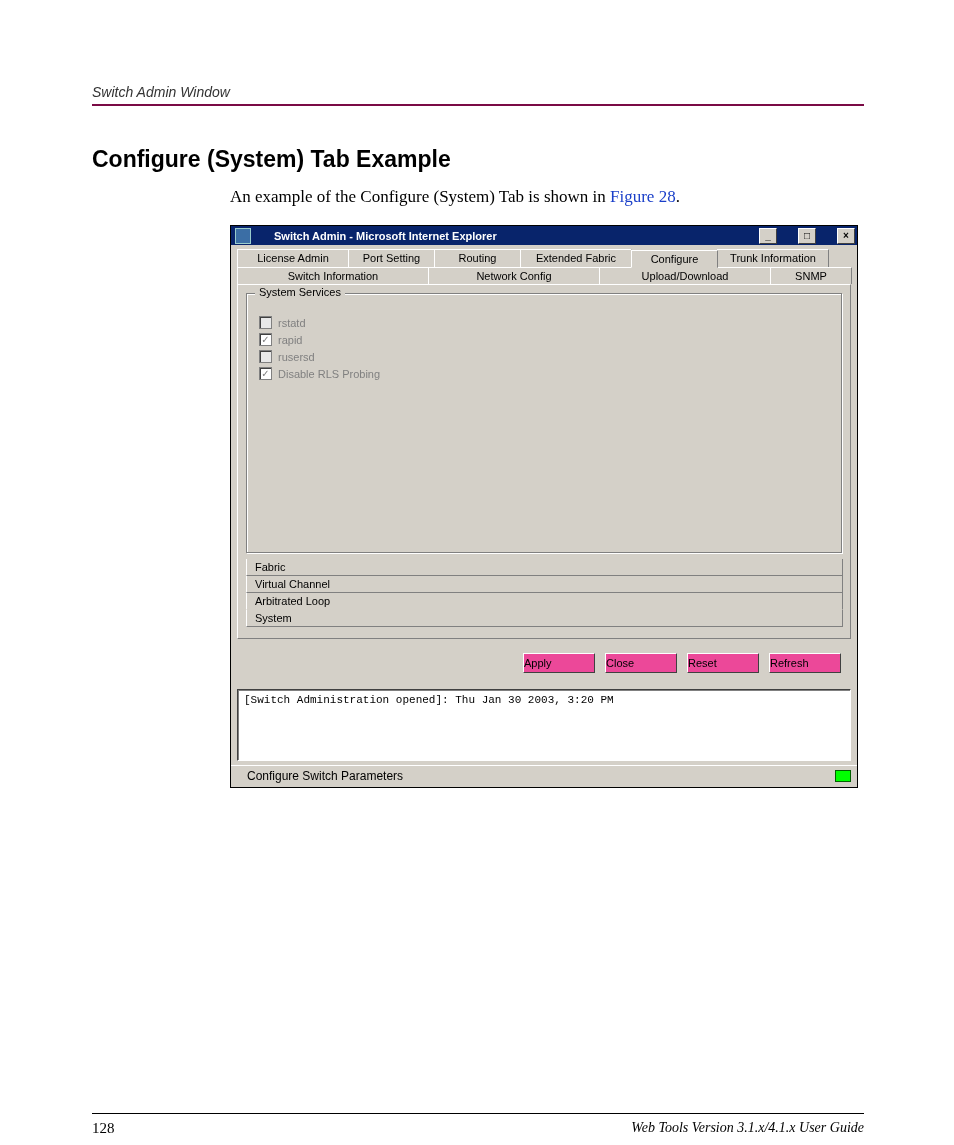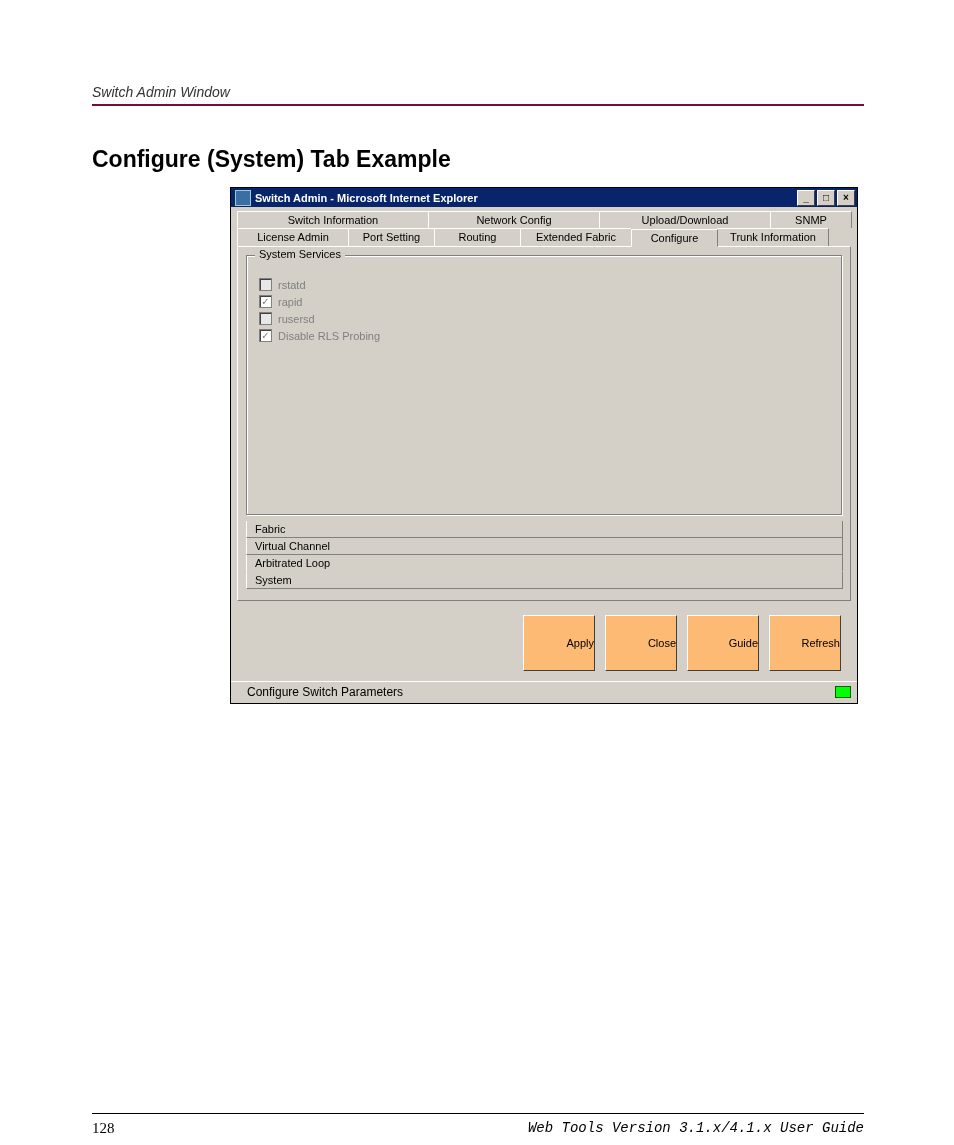--- a/index.html
+++ b/index.html
@@ -47,20 +47,21 @@
   }
   .titlebar {
     background: #08246b;
     color: #fff;
     height: 19px;
     display: flex;
     align-items: center;
     padding: 0 2px 0 4px;
     font-size: 11px;
     font-weight: bold;
+    gap: 19px;
   }
   .titlebar .ticon {
     width: 14px; height: 14px; background: #3b6ea5;
     border: 1px solid #9cc; margin-right: 4px; display:inline-block;
   }
   .titlebar .spacer { flex: 1; }
   .winbtn {
     width: 16px; height: 14px; background: #d4d0c8;
     border: 1px solid #fff; border-right-color:#404040; border-bottom-color:#404040;
     margin-left: 2px; color:#000; font-family: Arial; font-size:10px;
@@ -112,23 +113,23 @@
   .chk .box.off{ background:#e8e8e8; }
   .subtabs { display:flex; margin-top:6px;flex-direction:column; }
   .subtab {
     border:1px solid #808080; border-top:none; background:#d4d0c8;
     border-left-color:#fff;
     padding:2px 8px; font-size:11px; margin-right:-1px;
   }
   .subtab.active{ border-top:1px solid #d4d0c8; position:relative; top:-1px;}
   .btnrow { display:flex; justify-content:flex-end; gap:10px; padding:14px 10px 10px 0;}
   .btn3d {
-    width:70px; text-align:right; padding:21px 0;
+    width:70px; text-align:left; padding:3px 0;
     border:1px solid #404040; border-top-color:#fff; border-left-color:#fff;
-    background:#fdba74; font-size:11px;
+    background:#ec4899; font-size:11px;
   }
   .logpane {
     margin:6px 6px 4px 6px; background:#fff;
     border:1px solid #404040; border-right-color:#fff; border-bottom-color:#fff;
     box-shadow: inset 1px 1px 0 #808080;
     height:62px; padding:4px 6px;
     font-family: "Courier New", monospace; font-size:11px; color:#000;
   }
   .statusbar{
     display:flex; align-items:center; padding:3px 6px 4px 16px; font-size:12px;
@@ -140,57 +141,60 @@
     font-family: Arial, Helvetica, sans-serif;
     font-weight: bold; font-size: 14px;
   }
   .footer {
     position:absolute; left:92px; right:90px; bottom:46px;
     border-top:1px solid #000; padding-top:6px;
     display:flex; justify-content:space-between;
     font-size:15px;
   }
   .footer .pg { font-family: "Times New Roman", serif;}
-  .footer .guide { font-family: Liberation Mono, monospace; font-style: italic; font-size:14px;}
+  .footer .guide { font-family: Liberation Serif, serif; font-style: italic; font-size:14px;}
 </style>
 </head>
 <body>
 
 <div class="page">
   <div class="running-head">Switch Admin Window</div>
 
   <h1>Configure (System) Tab Example</h1>
 
+  <p class="intro">
+    <span>An example of the Configure (System) Tab is shown in </span><span class="fig-link">Figure 28</span><span>.</span>
+  </p>
 
   <div class="screenshot">
     <div class="titlebar">
       <span class="ticon"></span>
       <span>Switch Admin - Microsoft Internet Explorer</span>
       <span class="spacer"></span>
       <span class="winbtn">_</span>
       <span class="winbtn">□</span>
       <span class="winbtn">×</span>
     </div>
 
 
     <div class="tabs-area">
-      <div class="tabrow top">
-        <div class="tab">Switch Information</div>
-        <div class="tab">Network Config</div>
-        <div class="tab">Upload/Download</div>
-        <div class="tab">SNMP</div>
-      </div>
       <div class="tabrow bot">
         <div class="tab wide">License Admin</div>
         <div class="tab">Port Setting</div>
         <div class="tab">Routing</div>
         <div class="tab wide">Extended Fabric</div>
         <div class="tab active">Configure</div>
         <div class="tab wide">Trunk Information</div>
       </div>
+      <div class="tabrow top">
+        <div class="tab">Switch Information</div>
+        <div class="tab">Network Config</div>
+        <div class="tab">Upload/Download</div>
+        <div class="tab">SNMP</div>
+      </div>
 
       <div class="tabbody">
         <div class="groupbox">
           <span class="legend">System Services</span>
           <div class="chk">
             <span class="box off"></span>
             <span>rstatd</span>
           </div>
           <div class="chk">
             <span class="box">✓</span>
@@ -209,25 +213,26 @@
           <div class="subtab">Fabric</div>
           <div class="subtab">Virtual Channel</div>
           <div class="subtab">Arbitrated Loop</div>
           <div class="subtab active">System</div>
         </div>
       </div>
 
       <div class="btnrow">
         <div class="btn3d">Apply</div>
         <div class="btn3d">Close</div>
-        <div class="btn3d">Guide</div>
+        <div class="btn3d">Reset</div>
         <div class="btn3d">Refresh</div>
       </div>
     </div>
 
+    <div class="logpane">[Switch Administration opened]: Thu Jan 30  2003, 3:20 PM</div>
 
     <div class="statusbar">
       <span>Configure Switch Parameters</span>
       <span class="grow" style="flex:1"></span>
       <span class="led"></span>
     </div>
   </div>
 
 
   <div class="footer">

